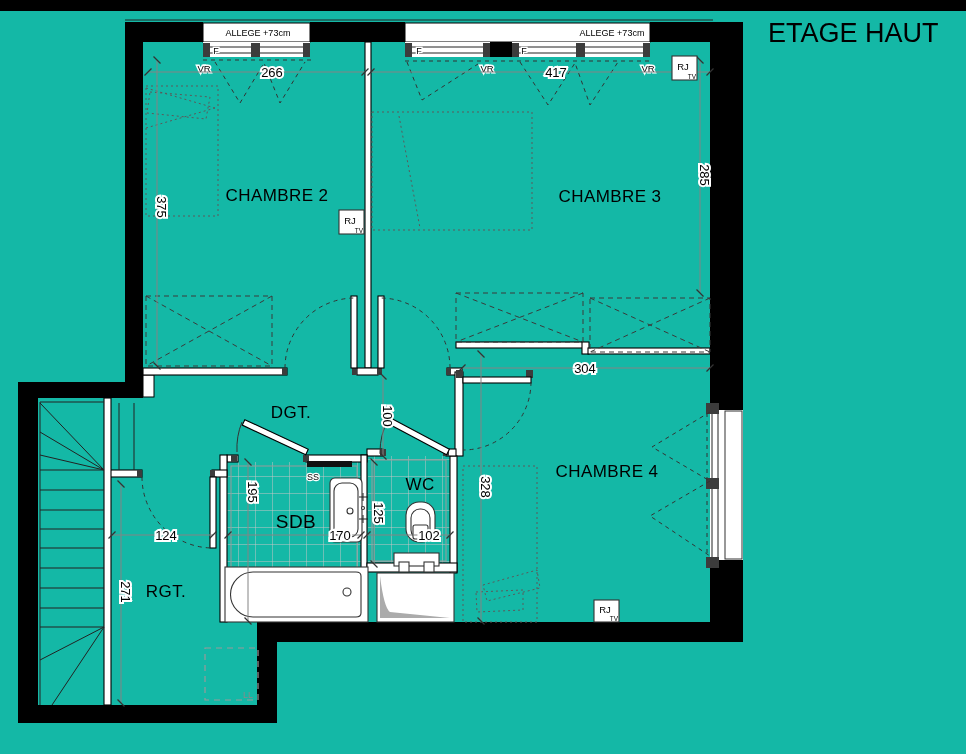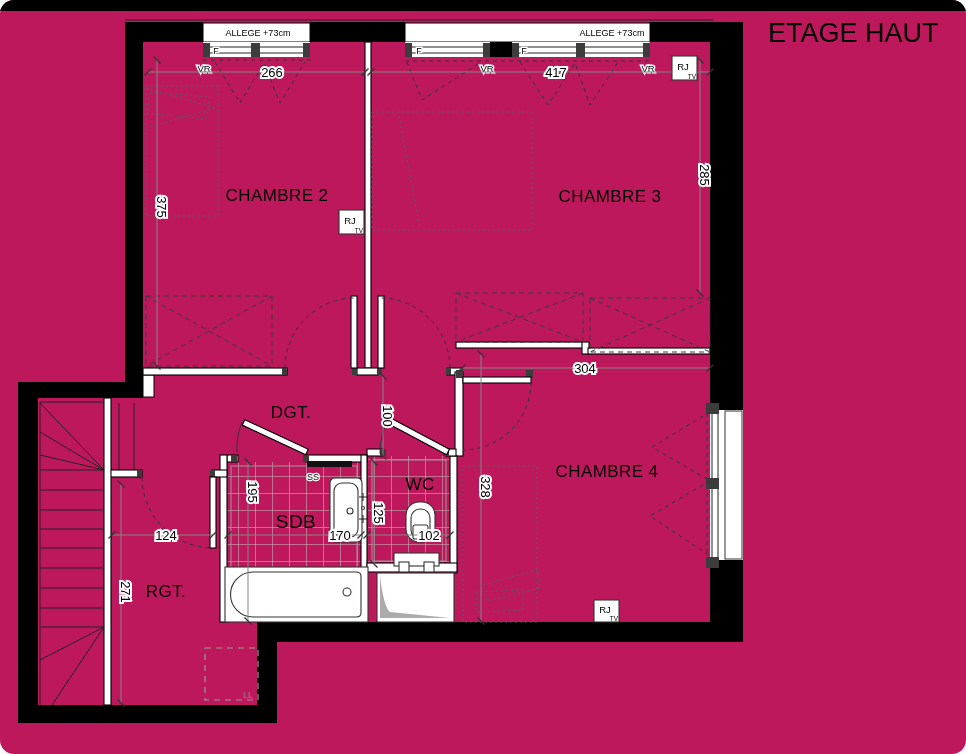--- a/index.html
+++ b/index.html
@@ -1,17 +1,17 @@
 <!DOCTYPE html>
 <html><head>
 <meta charset="utf-8">
 <style>
   html,body{margin:0;padding:0;background:#fff;}
-  #stage{position:relative;width:966px;height:754px;background:#be185d;overflow:hidden;
-         font-family:"Liberation Sans",sans-serif;border-radius:14px;}
+  #stage{position:relative;width:966px;height:754px;background:#14b8a6;overflow:hidden;
+         font-family:"Liberation Sans",sans-serif;}
   svg{display:block;}
   svg text{font-family:"Liberation Sans",sans-serif;}
   .room{font-size:17px;fill:#000;text-anchor:middle;letter-spacing:.4px;}
   .room-lg{font-size:19px;}
   .title{font-size:27px;fill:#000;}
   .dim{font-size:13px;fill:#000;text-anchor:middle;paint-order:stroke;stroke:#fff;stroke-width:4px;}
   .sm{font-size:9.5px;fill:#000;text-anchor:middle;paint-order:stroke;stroke:#fff;stroke-width:3px;}
   .xs{font-size:9px;fill:#000;text-anchor:middle;paint-order:stroke;stroke:#fff;stroke-width:2.5px;}
   .tiny{font-size:6.5px;fill:#000;text-anchor:middle;}
   .gray{fill:#8a8a8a;stroke:none;}

